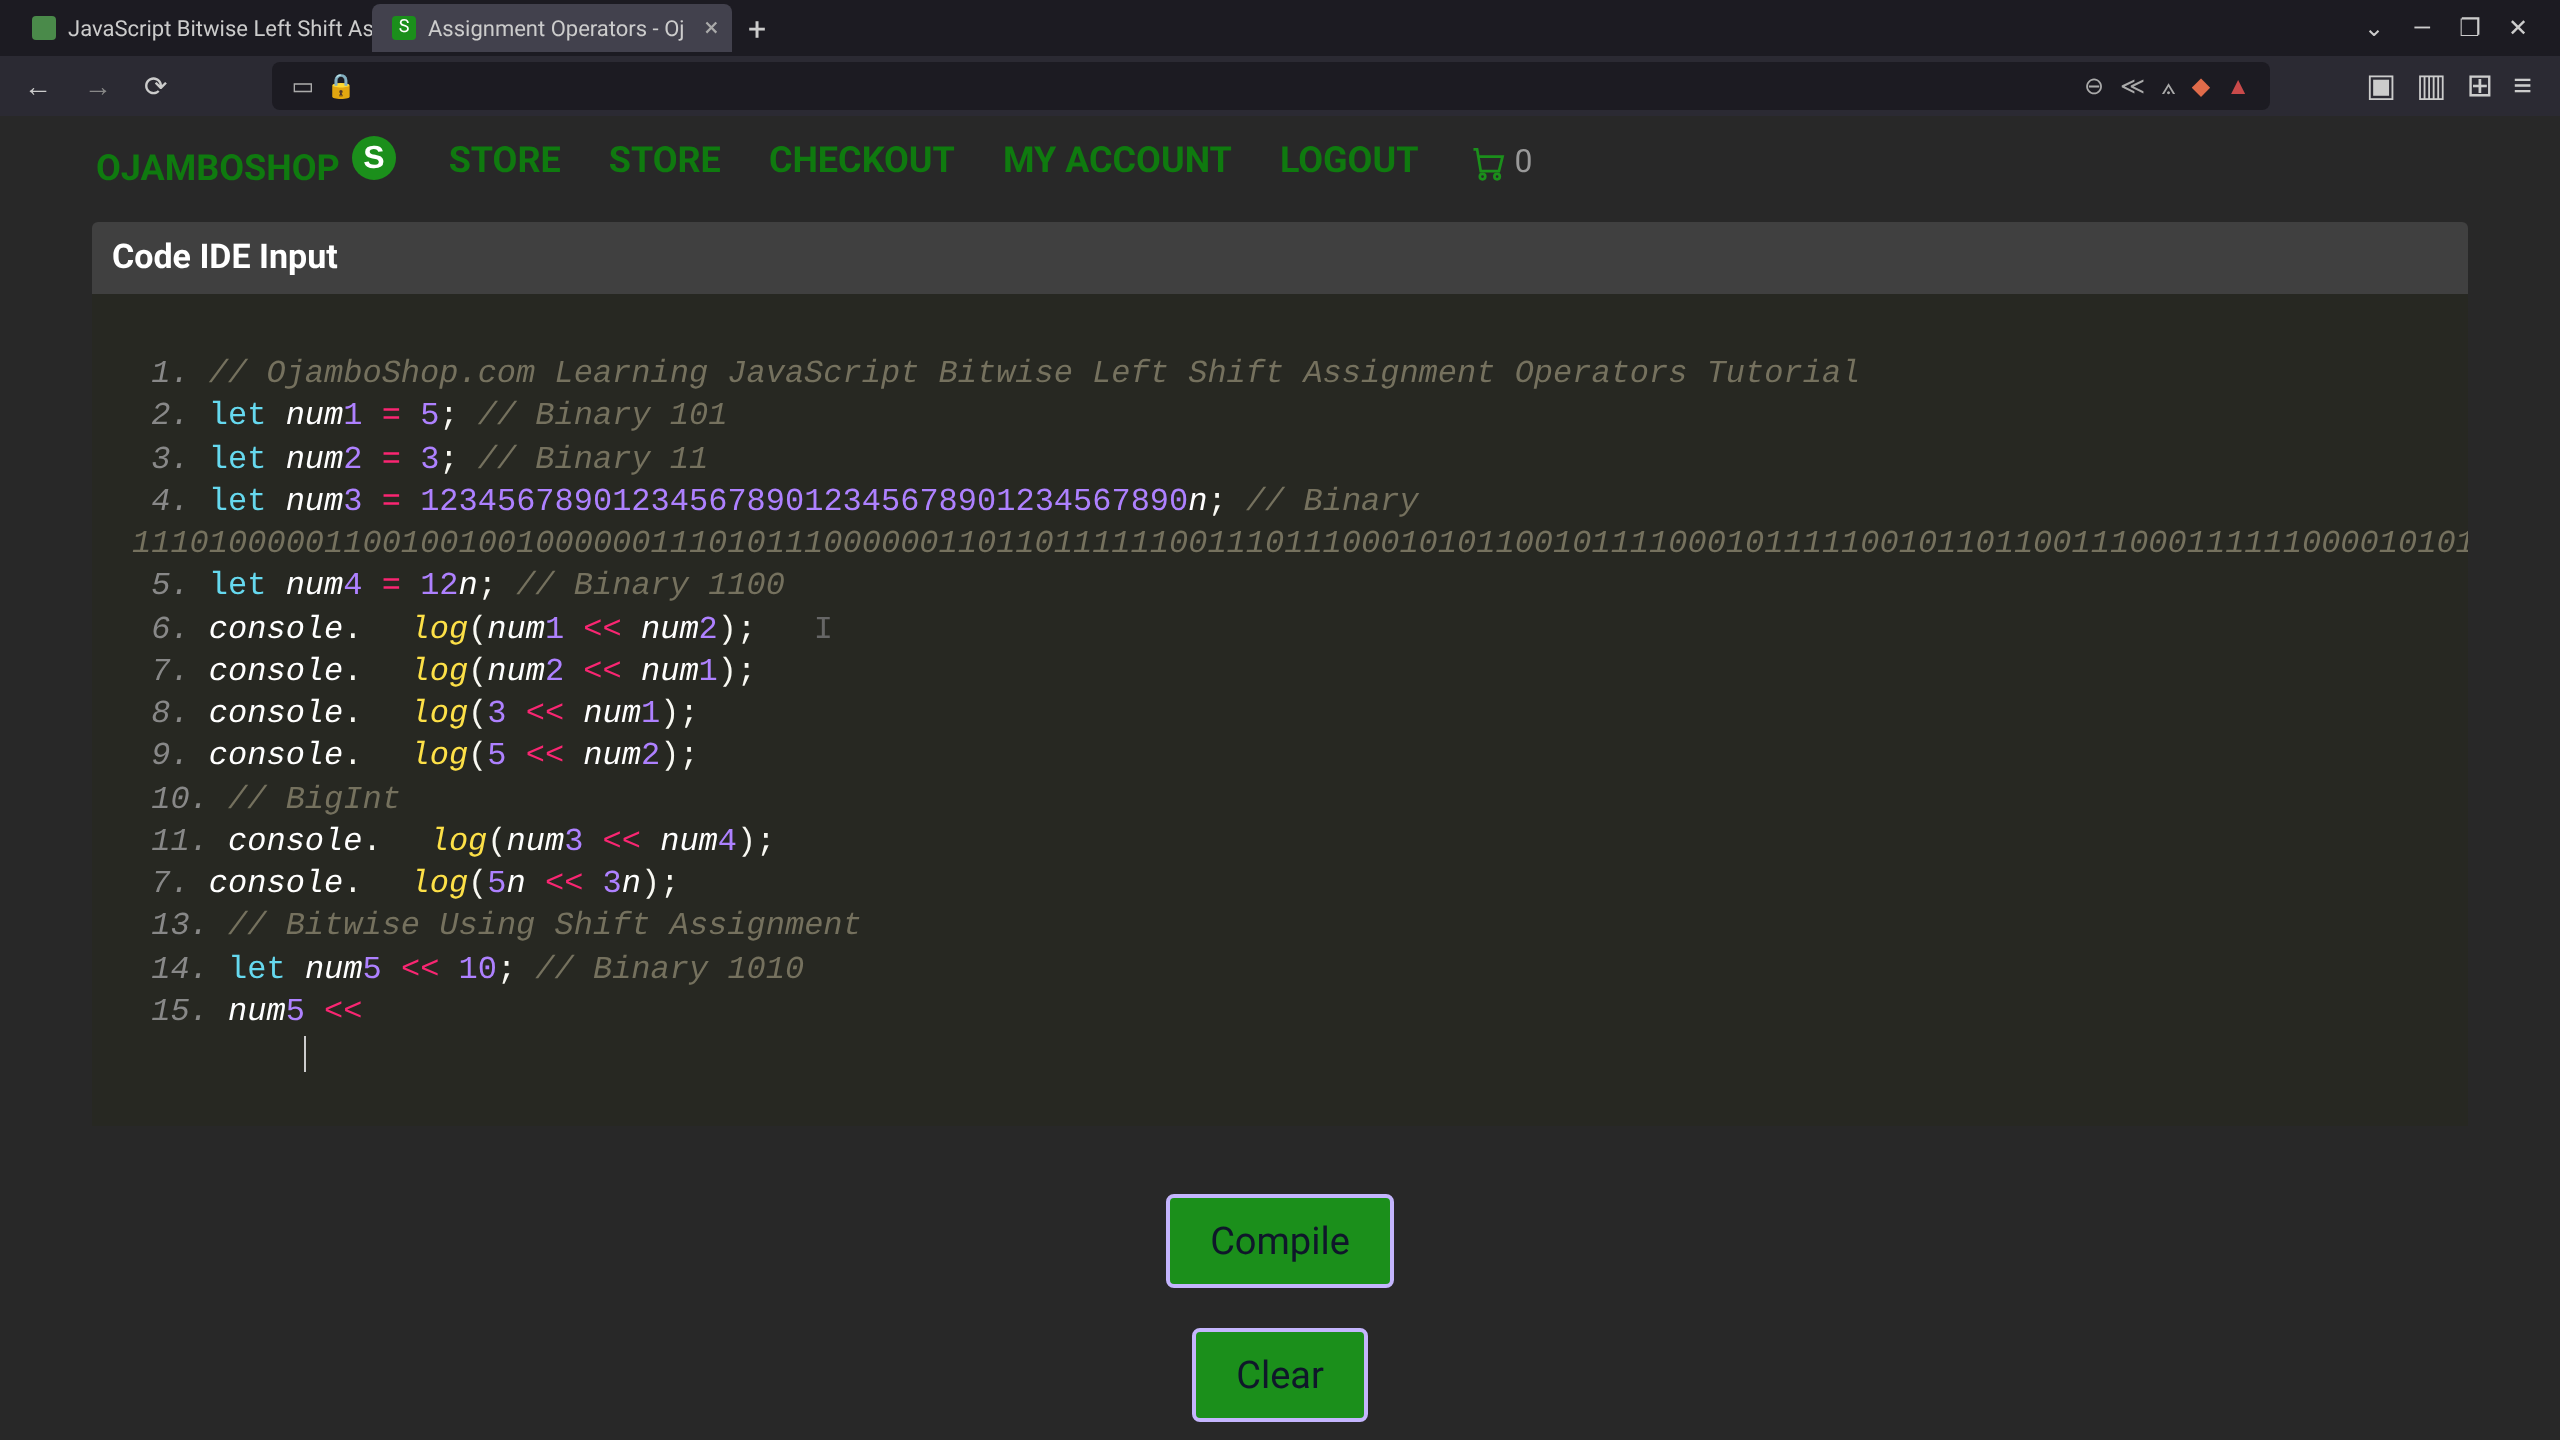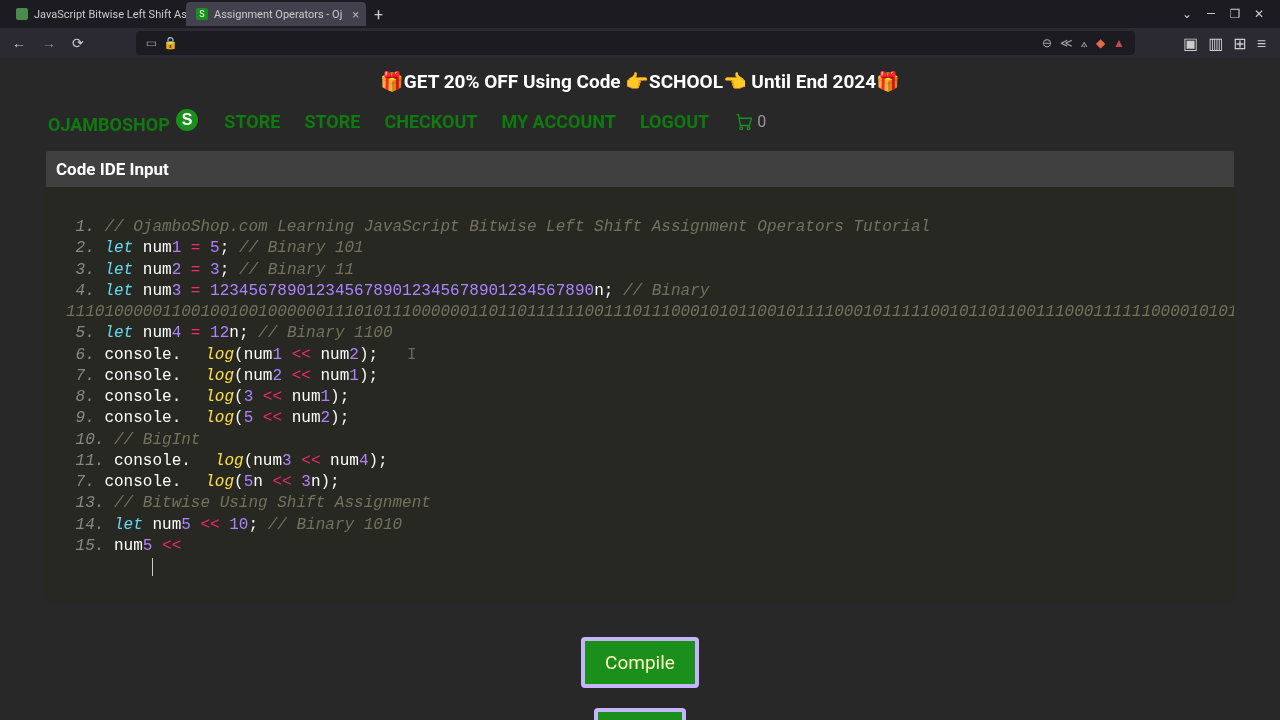--- a/index.html
+++ b/index.html
@@ -35,31 +35,31 @@
 .promo { text-align: center; padding: 12px 0 6px; font-size: 19px; font-weight: bold; color: #fff; }
 .main-nav { display: flex; align-items: center; gap: 24px; padding: 8px 48px 16px; font-size: 18px; font-weight: bold; }
 .main-nav a { color: #0f7a0f; text-decoration: none; }
 .logo-s { display: inline-flex; align-items: center; justify-content: center; width: 26px; height: 26px; border-radius: 50%; color: #fff; font-size: 18px; font-weight: bold; }
 .cart-icon { color: #1b8f1b; display: inline-flex; align-items: center; gap: 2px; font-weight: normal; font-size: 16px; }
 
 .ide-container { margin: 0 46px 12px; }
 .ide-header { background: #404040; padding: 8px 10px; font-size: 17px; font-weight: bold; color: #fff; border-radius: 3px 3px 0 0; }
 .ide-body { background: #272822; padding: 30px 20px 24px; font-family: "Courier New", monospace; font-size: 16px; line-height: 1.33; color: #f8f8f2; overflow-x: hidden; white-space: pre; }
 .ln { color: #888; font-style: italic; }
-.kw { color: #66d9ef; font-style: italic; }
-.var { color: #fff; }
+.kw { color: #66d9ef; }
+.var { color: #fff; font-style: italic; }
 .op { color: #f92672; }
 .num { color: #ae81ff; }
 .cm { color: #75715e; font-style: italic; }
 .fn { color: #fde047; font-style: italic; margin-left: 24px; }
 .punc { color: #f8f8f2; }
 .ide-cursor { color: #666; }
 
 .buttons { text-align: center; padding: 16px 0; }
-.btn { display: inline-block; background: #1b8f1b; color: #fef9c3; border: 4px solid #c4b5fd; padding: 10px 20px; font-size: 19px; border-radius: 4px; margin: 6px auto; cursor: pointer; font-family: inherit; }
+.btn { display: inline-block; background: #1b8f1b; color: #0f172a; border: 2px solid #c4b5fd; padding: 10px 20px; font-size: 19px; border-radius: 4px; margin: 6px auto; cursor: pointer; font-family: inherit; }
 .btn-row { margin-bottom: 8px; }
 </style>
 </head>
 <body>
 
 <div class="browser-chrome">
   <div class="tab-bar">
     <div class="tab">
       <span class="tab-favicon" style="background:#4a8a4a"></span>
       <span>JavaScript Bitwise Left Shift Ass</span>
@@ -97,21 +97,20 @@
     <div class="toolbar-right">
       <span>▣</span>
       <span>▥</span>
       <span>⊞</span>
       <span>≡</span>
     </div>
   </div>
 </div>
 
 <div class="page">
-  <div class="promo">🎁GET 20% OFF Using Code 👉SCHOOL👈 Until End 2024🎁</div>
   <div class="main-nav">
     <a href="#"><span>OJAMBOSHOP</span> <span class="logo-s">
           <svg width="22" height="22" viewBox="0 0 22 22">
             <circle cx="11" cy="11" r="11" fill="#1b8f1b"></circle>
             <text x="11" y="16" text-anchor="middle" fill="#fff" font-size="16" font-weight="bold" font-family="sans-serif">S</text>
           </svg>
         </span></a>
     <a href="#">STORE</a>
     <a href="#">STORE</a>
     <a href="#">CHECKOUT</a>

